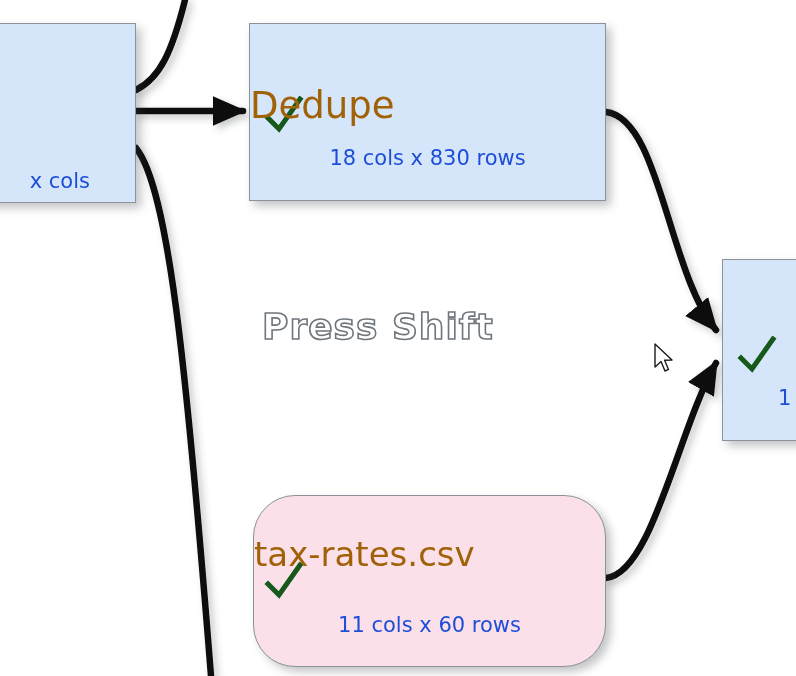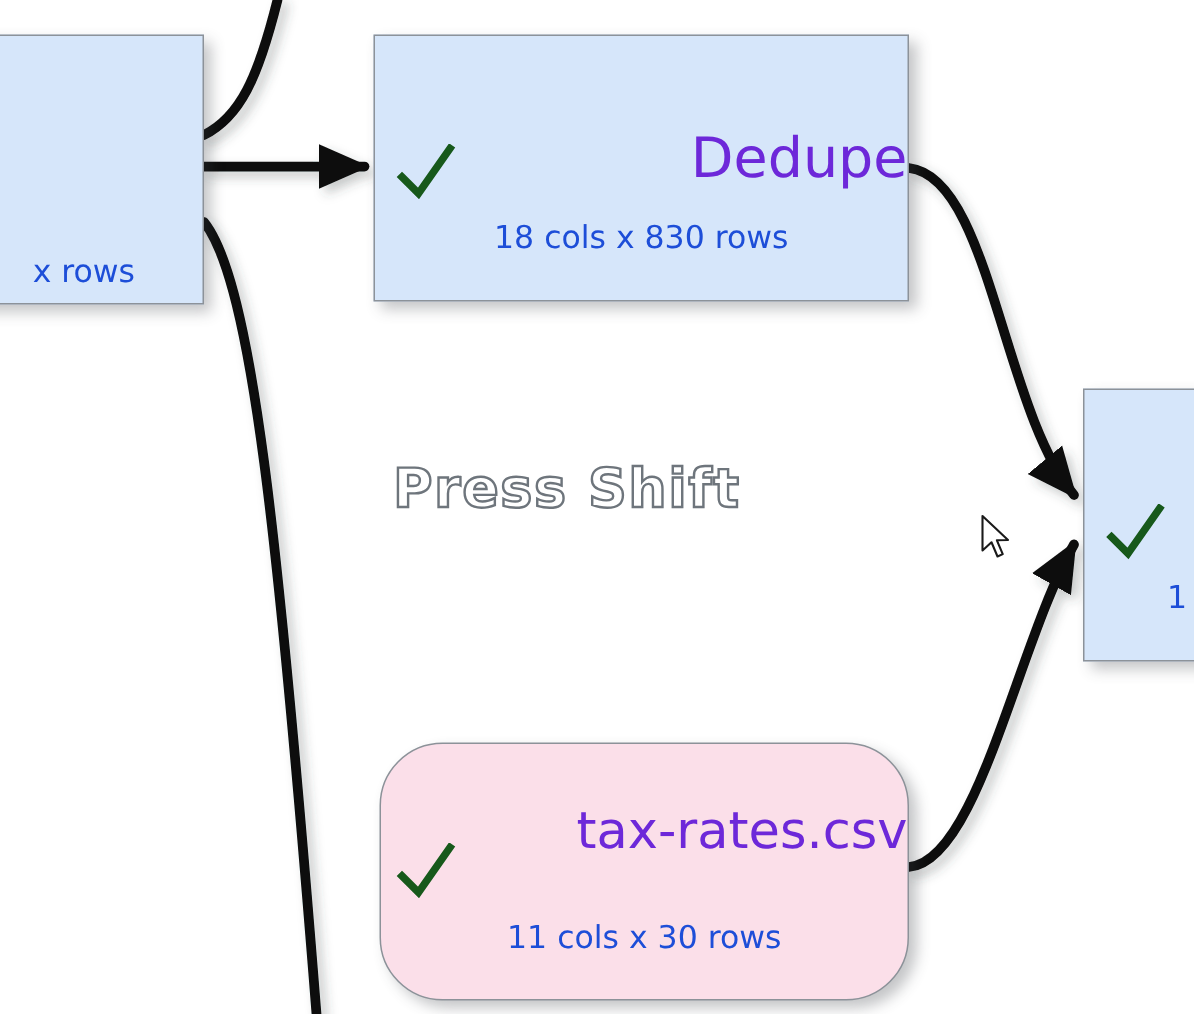--- a/index.html
+++ b/index.html
@@ -38,23 +38,23 @@
   }
   .node.rect {
     border-radius: 0;
   }
   .node.rounded {
     border-radius: 42px;
   }
   .node-title {
     position: absolute;
     left: 0;
-    right: 0;
-    text-align: right;
-    color: #6d28d9;
+    right: 16px;
+    text-align: left;
+    color: #a16207;
     font-size: 37px;
     line-height: 1;
     white-space: nowrap;
   }
   .node-sub {
     position: absolute;
     left: 0;
     right: 0;
     text-align: center;
     color: #1d4ed8;
@@ -130,37 +130,37 @@
     <g filter="url(#edge-shadow)" fill="none" stroke="#0d0d0d" stroke-width="6.5" stroke-linecap="round">
       <path d="M 136 90 C 160 78 172 52 185 0"></path>
       <path marker-end="url(#arrowhead)" d="M 136 111 L 243 111"></path>
       <path d="M 136 148 C 168 188 186 360 211 676"></path>
       <path marker-end="url(#arrowhead)" d="M 606 112 C 660 118 668 272 716 330"></path>
       <path marker-end="url(#arrowhead)" d="M 606 578 C 652 574 678 430 716 363"></path>
     </g>
   </svg>
 
   <div class="node rect" id="node-source-left" style="left:-60px; top:23px; width:196px; height:180px; background:#d6e6fa;">
-    <div class="node-sub left-clip" style="top:147px;">x rows</div>
+    <div class="node-sub left-clip" style="top:147px;">x cols</div>
   </div>
 
   <div class="node rect" id="node-dedupe" style="left:249px; top:23px; width:357px; height:178px; background:#d6e6fa;">
     <svg class="check" style="left:14px; top:72px;" viewBox="0 0 40 40">
       <path d="M 4 22 L 15 33 L 36 3" fill="none" stroke="#17591b" stroke-width="5" stroke-linecap="square"></path>
     </svg>
     <div class="node-title" style="top:63px;">Dedupe</div>
     <div class="node-sub" style="top:124px;">18 cols x 830 rows</div>
   </div>
 
   <div class="node rounded" id="node-tax-rates" style="left:253px; top:495px; width:353px; height:172px; background:#fbdfe9;">
     <svg class="check" style="left:10px; top:66px;" viewBox="0 0 40 40">
       <path d="M 4 22 L 15 33 L 36 3" fill="none" stroke="#17591b" stroke-width="5" stroke-linecap="square"></path>
     </svg>
     <div class="node-title" style="top:41px; font-size:34px;">tax-rates.csv</div>
-    <div class="node-sub" style="top:119px;">11 cols x 30 rows</div>
+    <div class="node-sub" style="top:119px;">11 cols x 60 rows</div>
   </div>
 
   <div class="node rect" id="node-join-right" style="left:722px; top:259px; width:190px; height:182px; background:#d6e6fa;">
     <svg class="check" style="left:14px; top:76px;" viewBox="0 0 40 40">
       <path d="M 4 22 L 15 33 L 36 3" fill="none" stroke="#17591b" stroke-width="5" stroke-linecap="square"></path>
     </svg>
     <div class="node-sub right-clip" style="top:128px;">1</div>
   </div>
 
   <div id="hint-text">Press Shift</div>

